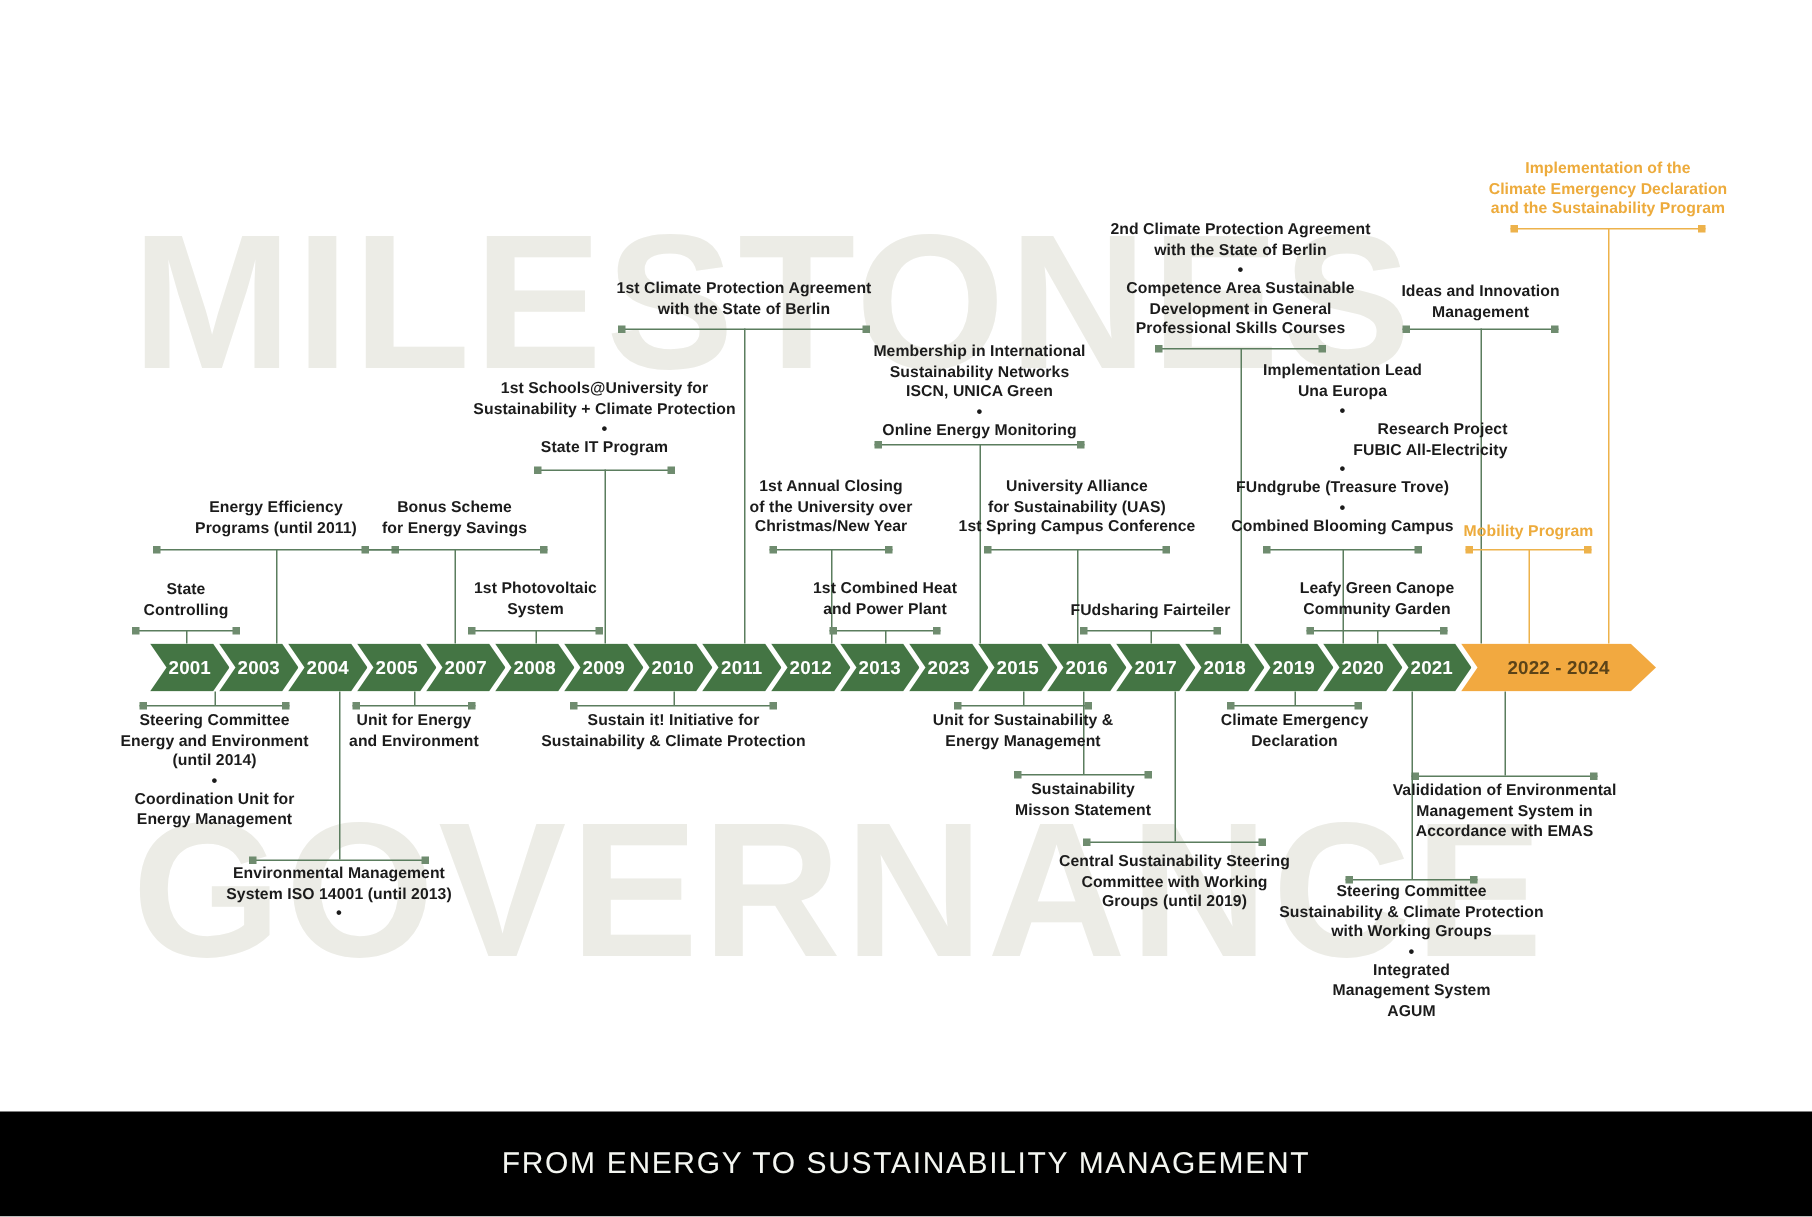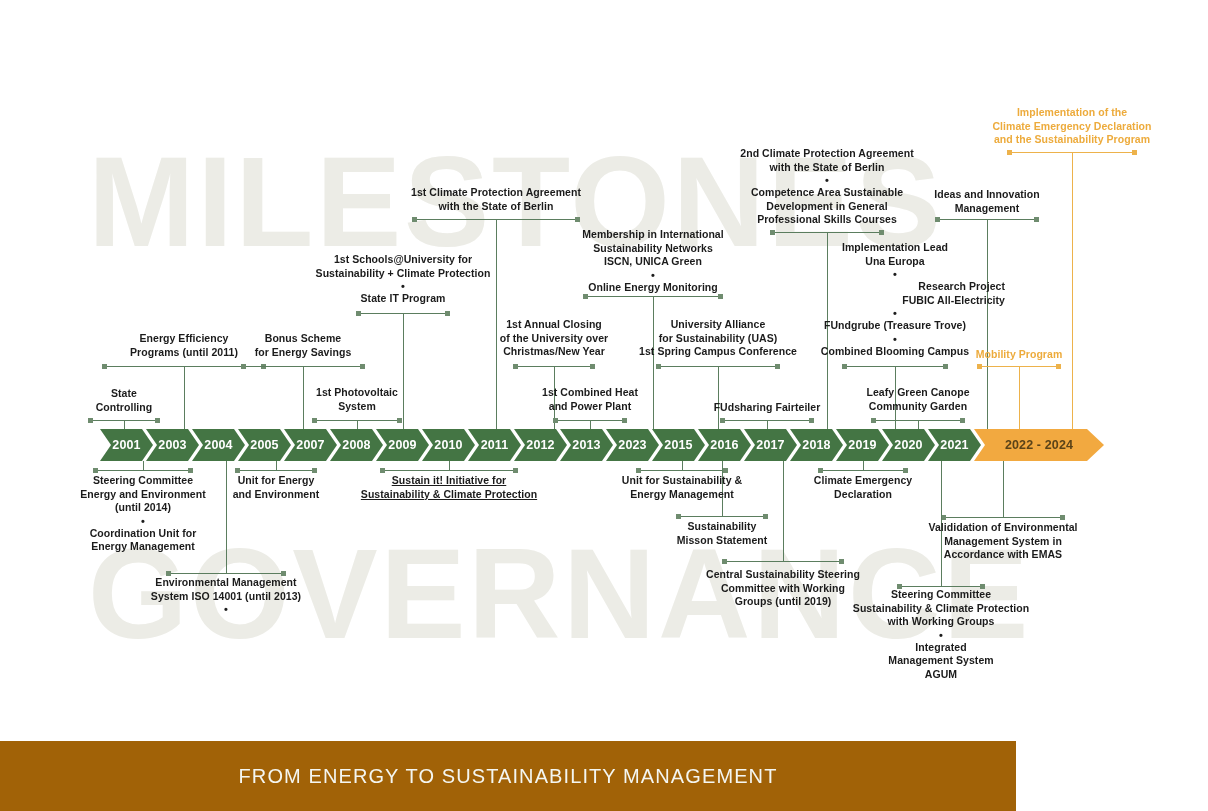--- a/index.html
+++ b/index.html
@@ -104,22 +104,22 @@
   .dot {
     display: block;
     line-height: 12px;
     font-size: 11px;
   }
 
   
   #footer {
     position: absolute;
     left: 0; top: 741px;
-    width: 1016px; height: 70px;
-    background: #a16207;
+    width: 1208px; height: 70px;
+    background: #000000;
     display: flex;
     align-items: center;
     justify-content: center;
   }
   #footer-text {
     color: #f4f6f1;
     font-size: 20px;
     font-weight: 400;
     letter-spacing: 0.055em;
   }
@@ -229,21 +229,21 @@
 Climate Emergency Declaration
 and the Sustainability Program</span></div>
       <div class="lbl below" style="left: 143px; top: 474px; width: 190px;"><span style="display: block;">Steering Committee
 Energy and Environment
 (until 2014)</span><span class="dot">•</span><span style="display: block;">Coordination Unit for
 Energy Management</span></div>
       <div class="lbl below" style="left: 276px; top: 474px; width: 160px;"><span style="display: block;">Unit for Energy
 and Environment</span></div>
       <div class="lbl below" style="left: 226px; top: 576px; width: 220px;"><span style="display: block;">Environmental Management
 System ISO 14001 (until 2013)</span><span class="dot">•</span></div>
-      <div class="lbl below" style="left: 449px; top: 474px; width: 250px;"><span style="display: block; text-decoration: underline;">Sustain it! Initiative for
+      <div class="lbl below" style="left: 449px; top: 474px; width: 250px;"><span style="display: block;">Sustain it! Initiative for
 Sustainability &amp; Climate Protection</span></div>
       <div class="lbl below" style="left: 682px; top: 474px; width: 190px;"><span style="display: block;">Unit for Sustainability &amp;
 Energy Management</span></div>
       <div class="lbl below" style="left: 722px; top: 520px; width: 170px;"><span style="display: block;">Sustainability
 Misson Statement</span></div>
       <div class="lbl below" style="left: 783px; top: 568px; width: 240px;"><span style="display: block;">Central Sustainability Steering
 Committee with Working
 Groups (until 2019)</span></div>
       <div class="lbl below" style="left: 863px; top: 474px; width: 170px;"><span style="display: block;">Climate Emergency
 Declaration</span></div>

